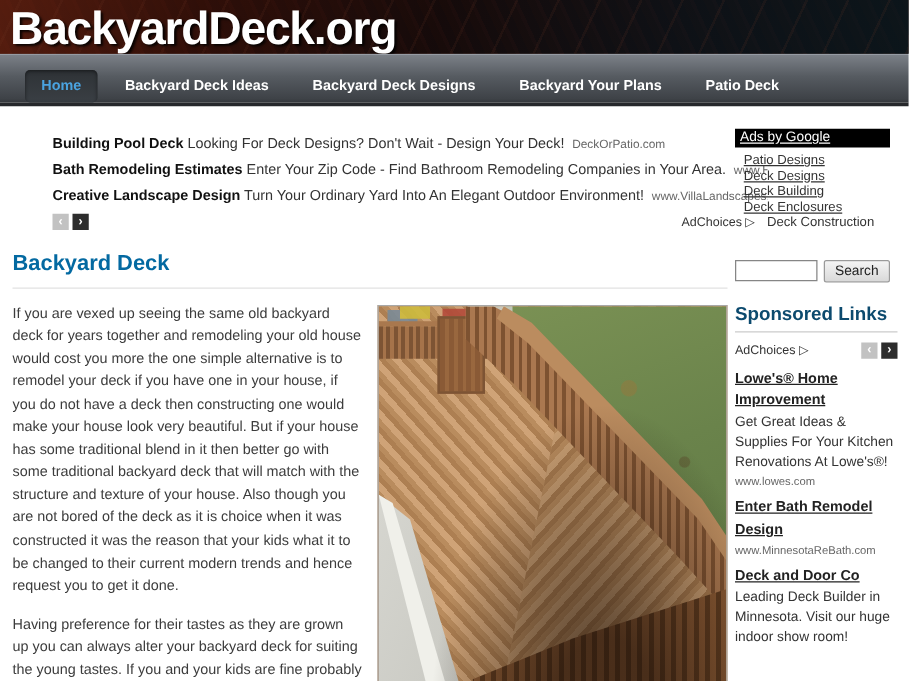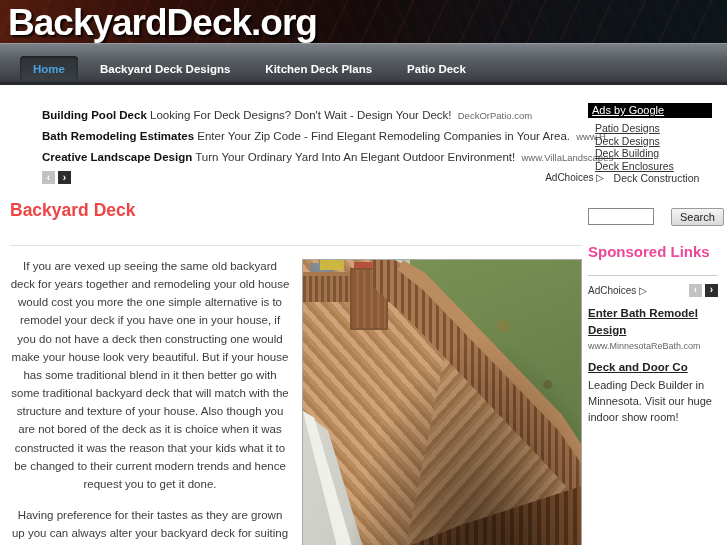--- a/index.html
+++ b/index.html
@@ -35,24 +35,24 @@
   .ad-row .ad-desc { color:#333; }
   .ad-row .ad-url { font-size:9.5px; color:#666; margin-left:3px; }
   .ads-controls { display:flex; justify-content:space-between; align-items:center; width:562px; margin-top:3px; }
   .pager { display:flex; gap:3px; }
   .pg-btn { width:13px; height:13px; font-size:10px; font-weight:bold; color:#fff; display:flex;
     align-items:center; justify-content:center; cursor:pointer; line-height:1; }
   .pg-prev { background:#c2c2c2; }
   .pg-next { background:#2d2d2d; }
   .adchoices { font-size:10px; color:#333; cursor:pointer; }
 
-  .article-title { margin-top:16px; font-size:17.5px; font-weight:bold; color:#ef4444;
-    padding-bottom:24px; border-bottom:1px solid #e2e2e2; }
+  .article-title { margin-top:16px; font-size:17.5px; font-weight:bold; color:#0369a1;
+    padding-bottom:9px; border-bottom:1px solid #e2e2e2; }
   .article-body { margin-top:11px; font-size:11.5px; color:#3c3c3c; line-height:1.58; }
-  .article-body p { margin-bottom:13px; text-align:center; }
+  .article-body p { margin-bottom:13px; text-align:left; }
 
   
   .deck-photo { float:right; width:280px; height:330px; margin:2px 0 8px 12px;
     border:1px solid #a8a8a8; position:relative; overflow:hidden; background:#c2976a; }
   .ph { position:absolute; inset:0; }
   .ph-floor-l { background:repeating-linear-gradient(48deg, #b98c5e 0 4px, #cfa377 4px 9px, #ad7f52 9px 13px);
     clip-path:polygon(0 0, 58% 0, 34% 100%, 0 100%); }
   .ph-floor-r { background:repeating-linear-gradient(132deg, #b98c5e 0 4px, #caa074 4px 9px, #a97c50 9px 13px);
     clip-path:polygon(58% 0, 100% 0, 100% 100%, 34% 100%); }
   .ph-grass { background:
@@ -79,59 +79,60 @@
     clip-path:polygon(27% 91%, 56% 81%, 100% 69%, 100% 100%, 27% 100%); }
   .ph-shade { background:radial-gradient(ellipse at 65% 108%, rgba(20,10,5,.55) 0 18%, transparent 55%); }
 
   
   .sidebar { position:absolute; left:588px; top:103px; width:130px; }
   .ads-banner { background:#000; color:#fff; font-size:11px; padding:1px 4px 2px; width:124px; cursor:pointer; }
   .ads-banner span { text-decoration:underline;text-align:right; }
   .g-links { margin:4px 0 0 7px; }
   .g-link { display:block; font-size:10.5px; color:#333; line-height:12.5px; text-decoration:underline; cursor:pointer; }
   .g-link.plain { text-decoration:none;text-align:center; }
-  .search-row { margin-top:23px; display:flex; align-items:center; gap:17px; }
+  .search-row { margin-top:23px; display:flex; align-items:center; gap:5px; }
   .search-input { width:66px; height:17px; border:1px solid #868686; font-size:11px; padding:0 2px; }
   .search-btn { font-size:11px; color:#222; padding:2px 8px; background:linear-gradient(#f4f4f4,#d9d9d9);
     border:1px solid #9a9a9a; border-radius:2px; cursor:pointer; font-family:"Liberation Sans",sans-serif; }
-  .sponsored-title { margin-top:17px; font-size:15px; font-weight:bold; color:#ec4899;
-    padding-bottom:15px; border-bottom:1px solid #ccc; }
+  .sponsored-title { margin-top:17px; font-size:15px; font-weight:bold; color:#0c4a6e;
+    padding-bottom:5px; border-bottom:1px solid #ccc; }
   .adchoices-row { margin-top:8px; display:flex; justify-content:space-between; align-items:center; }
   .adchoices-sm { font-size:10px; color:#333; cursor:pointer; }
   .sp-ad { margin-top:8px; }
   .sp-title { font-size:11.5px; font-weight:bold; color:#222; text-decoration:underline;
     line-height:1.55; cursor:pointer; }
   .sp-desc { font-size:11px; color:#333; line-height:1.45; margin-top:1px; }
   .sp-url { font-size:9px; color:#666; margin-top:1px; }
 </style>
 </head>
 <body>
 
 <div class="site-header">
   <div class="logo">BackyardDeck.org</div>
 </div>
 
 <div class="navbar">
   <a class="nav-item active">Home</a>
+  <a class="nav-item">Backyard Deck Ideas</a>
   <a class="nav-item">Backyard Deck Designs</a>
-  <a class="nav-item">Kitchen Deck Plans</a>
+  <a class="nav-item">Backyard Your Plans</a>
   <a class="nav-item">Patio Deck</a>
 </div>
 
 <div class="main-col">
 
   <div class="top-ads">
     <div class="ad-row">
       <span class="ad-title">Building Pool Deck</span>
       <span class="ad-desc">Looking For Deck Designs? Don't Wait - Design Your Deck!</span>
       <span class="ad-url">DeckOrPatio.com</span>
     </div>
     <div class="ad-row">
       <span class="ad-title">Bath Remodeling Estimates</span>
-      <span class="ad-desc">Enter Your Zip Code - Find Elegant Remodeling Companies in Your Area.</span>
+      <span class="ad-desc">Enter Your Zip Code - Find Bathroom Remodeling Companies in Your Area.</span>
       <span class="ad-url">www.H...</span>
     </div>
     <div class="ad-row">
       <span class="ad-title">Creative Landscape Design</span>
       <span class="ad-desc">Turn Your Ordinary Yard Into An Elegant Outdoor Environment!</span>
       <span class="ad-url">www.VillaLandscapes.c...</span>
     </div>
     <div class="ads-controls">
       <div class="pager">
         <span class="pg-btn pg-prev">‹</span>
@@ -192,20 +193,25 @@
       <span>AdChoices</span>
       <span>▷</span>
     </span>
     <span class="pager">
       <span class="pg-btn pg-prev">‹</span>
       <span class="pg-btn pg-next">›</span>
     </span>
   </div>
 
   <div class="sp-ad">
+    <div class="sp-title">Lowe's® Home Improvement</div>
+    <div class="sp-desc">Get Great Ideas &amp; Supplies For Your Kitchen Renovations At Lowe's®!</div>
+    <div class="sp-url">www.lowes.com</div>
+  </div>
+  <div class="sp-ad">
     <div class="sp-title">Enter Bath Remodel Design</div>
     <div class="sp-url">www.MinnesotaReBath.com</div>
   </div>
   <div class="sp-ad">
     <div class="sp-title">Deck and Door Co</div>
     <div class="sp-desc">Leading Deck Builder in Minnesota. Visit our huge indoor show room!</div>
 
   </div>
 </div>
 

